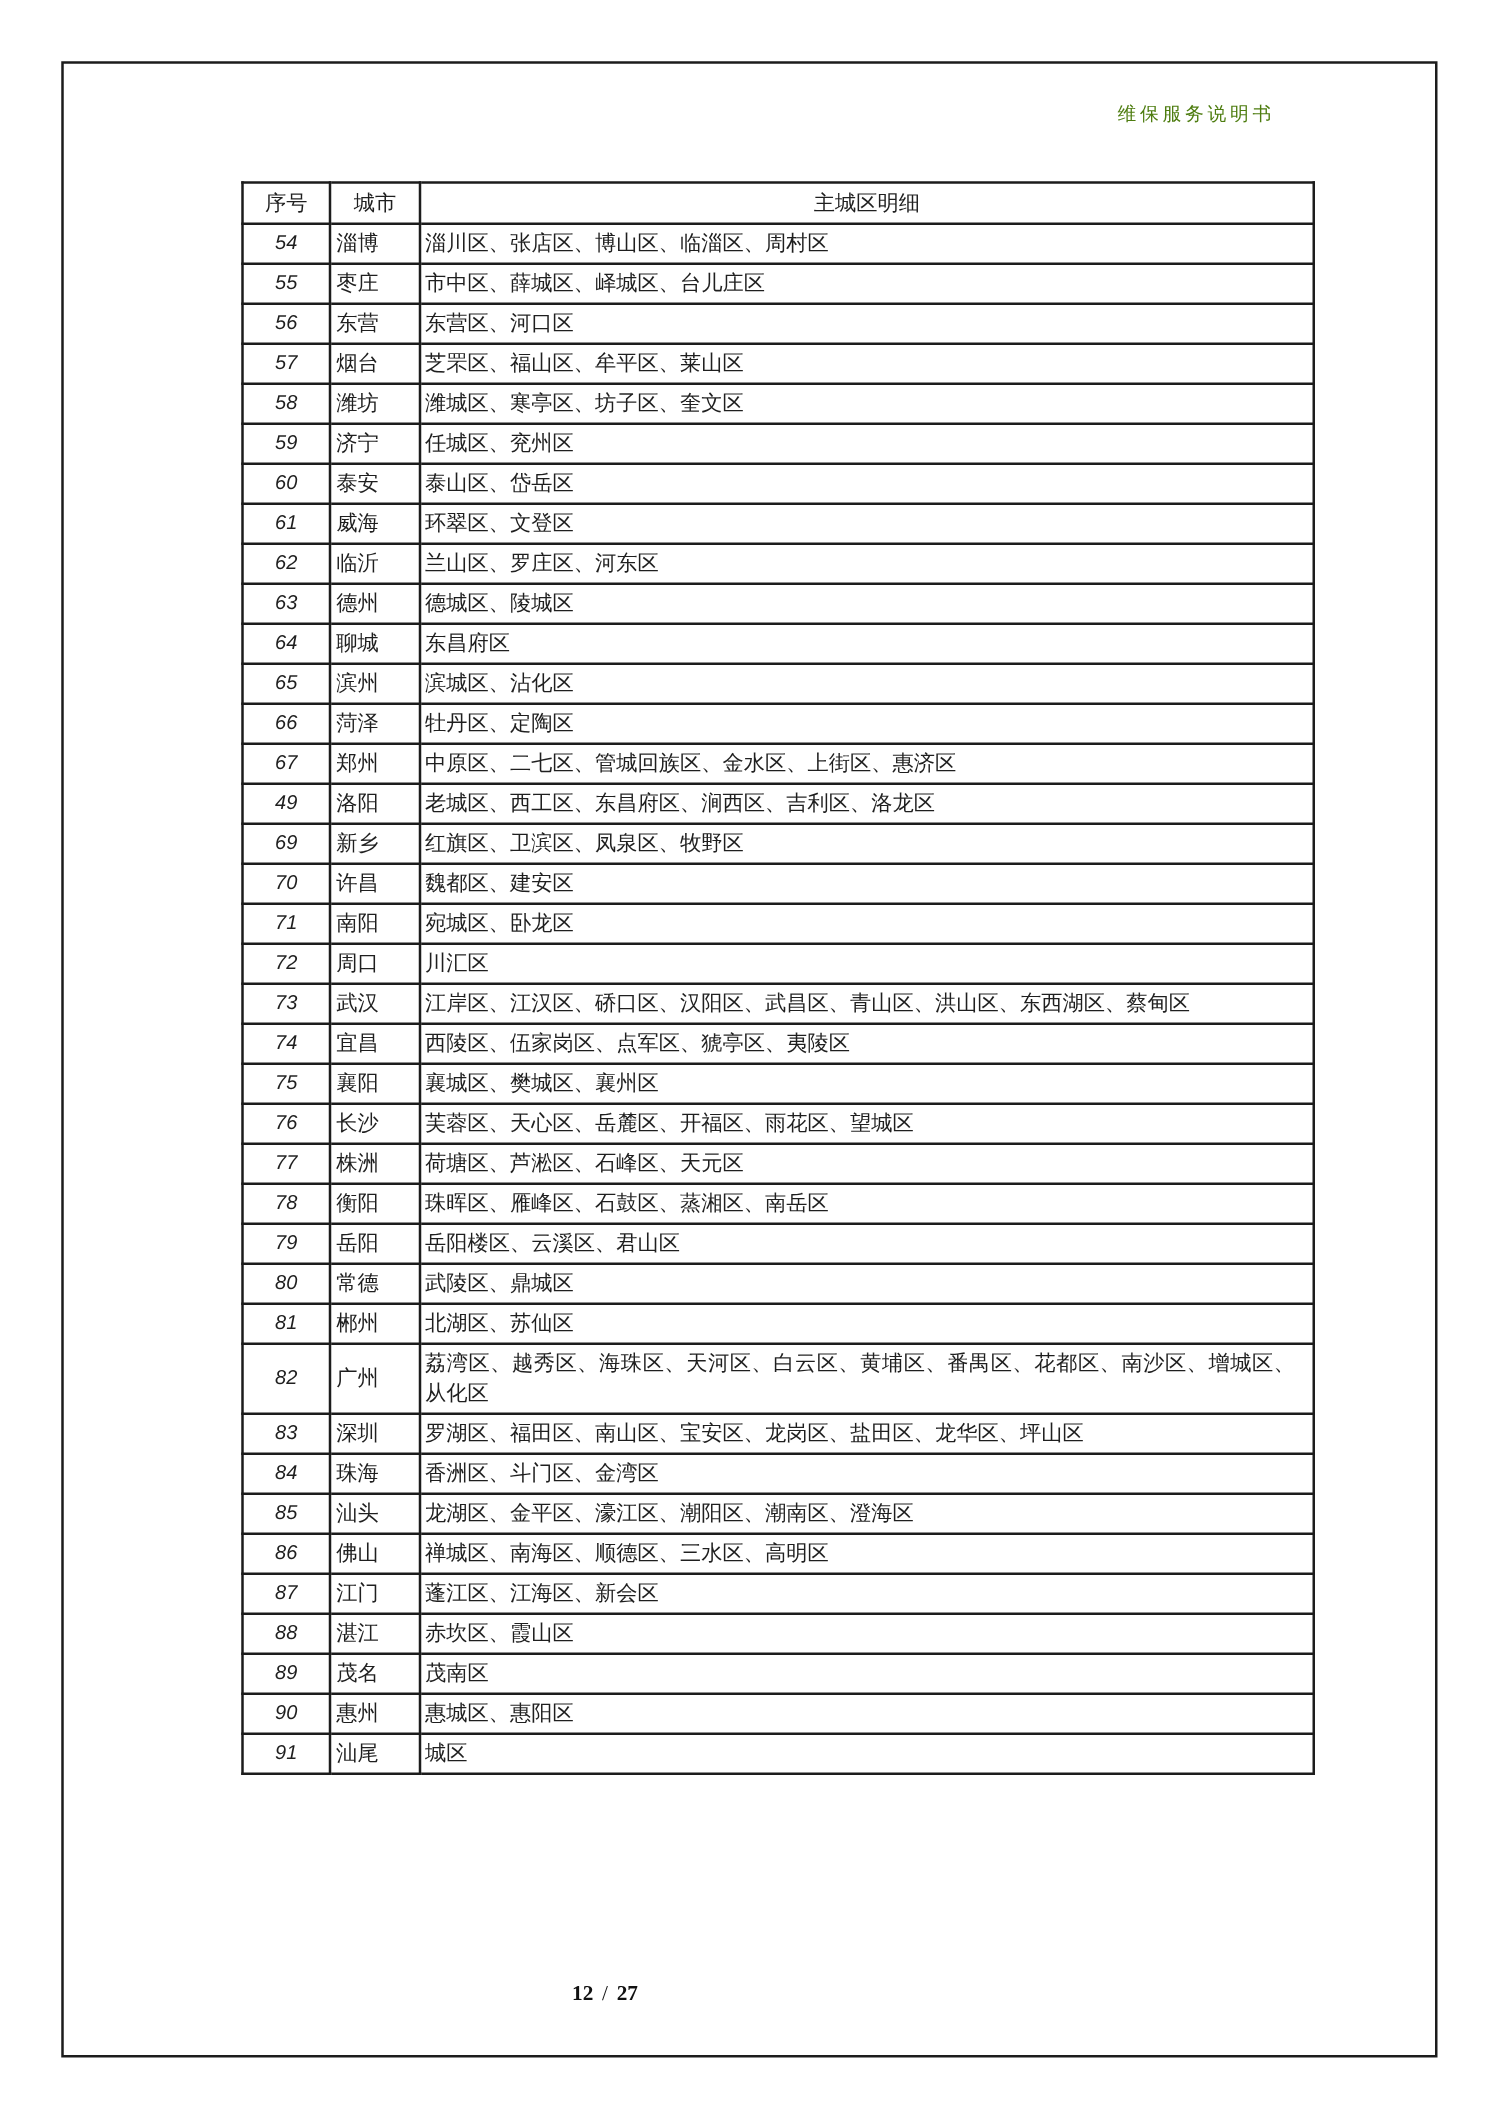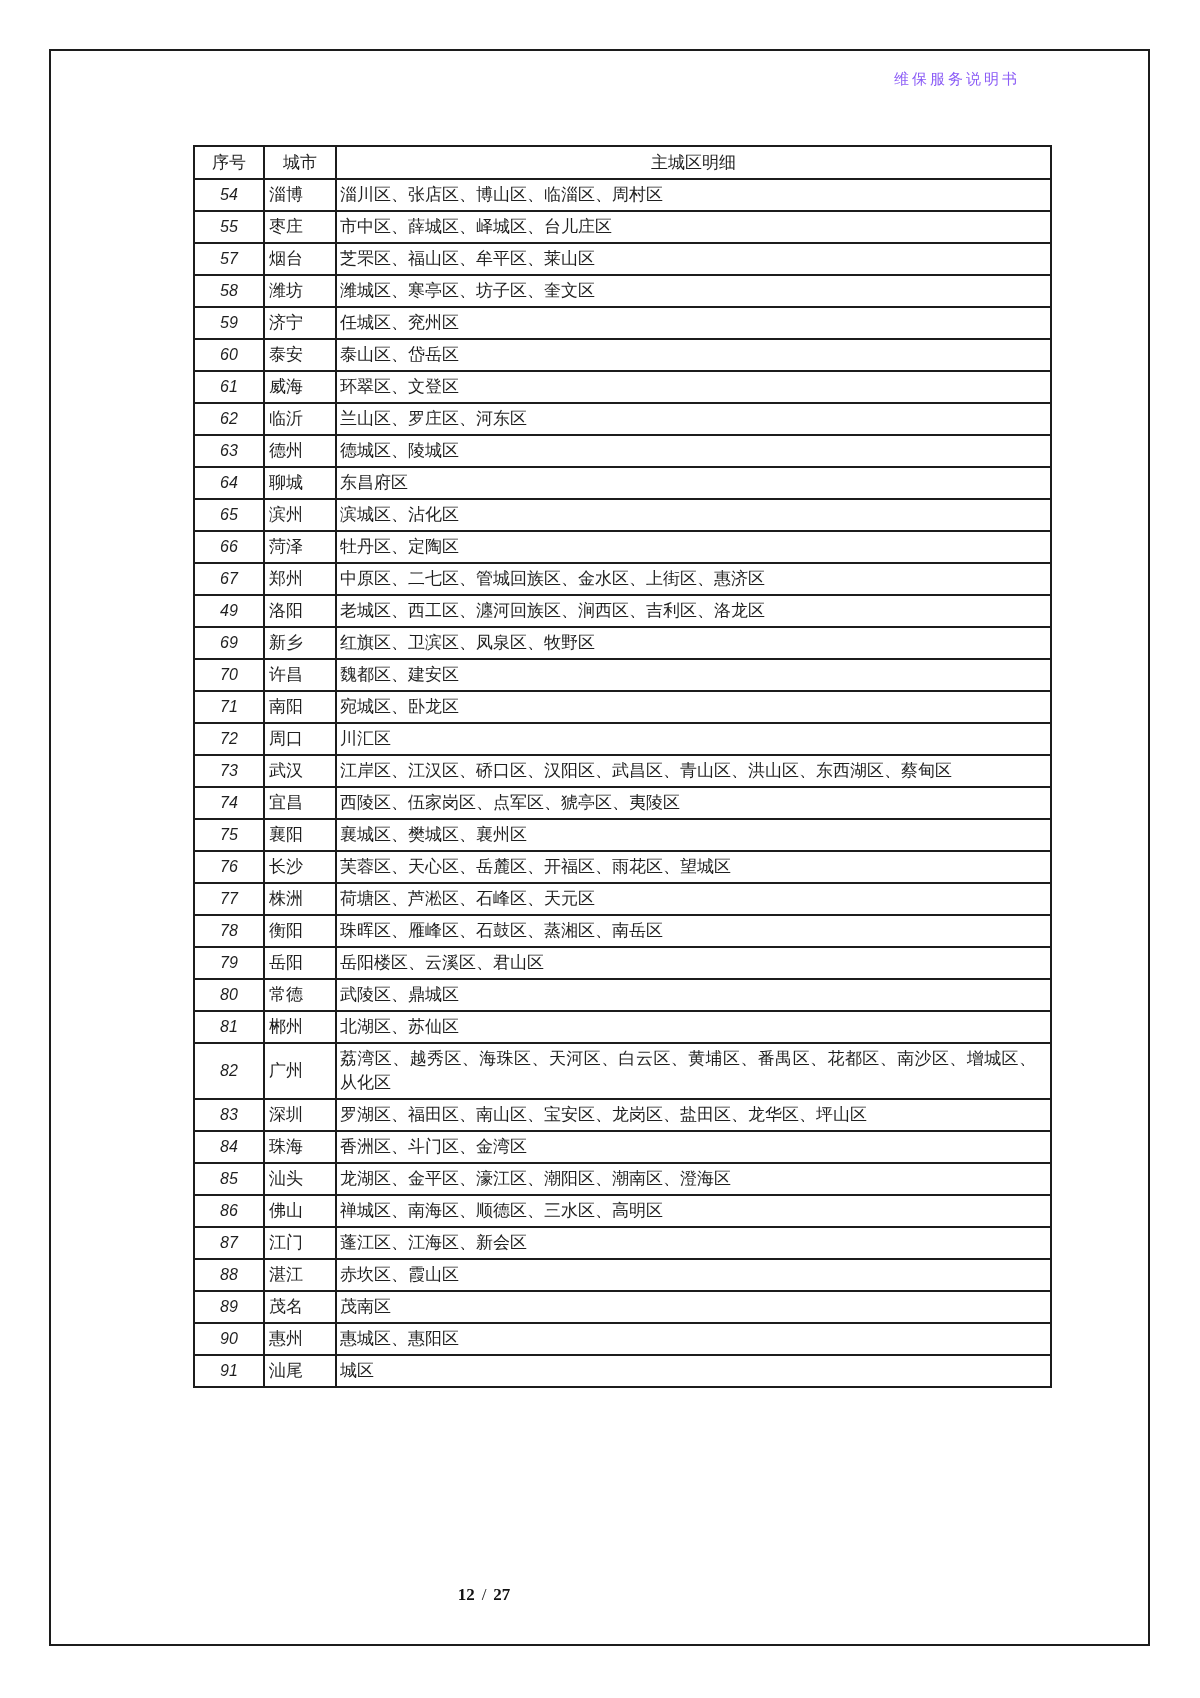--- a/index.html
+++ b/index.html
@@ -19,27 +19,27 @@
     position: absolute;
     left: 49px;
     top: 49px;
     width: 1101px;
     height: 1597px;
     border: 2px solid #1c1c1c;
     box-sizing: border-box;
   }
   .doc-header {
     position: absolute;
-    top: 70px;
+    top: 82px;
     left: 0;
     width: 1020px;
     text-align: right;
     font-size: 15px;
     letter-spacing: 3px;
-    color: #8b5cf6;
+    color: #4d7c0f;
     white-space: nowrap;
   }
   table.city-table {
     position: absolute;
     left: 193px;
     top: 145px;
     width: 857px;
     border-collapse: collapse;
     table-layout: fixed;
   }
@@ -119,20 +119,25 @@
       <td class="cell-no">54</td>
       <td class="cell-city">淄博</td>
       <td class="cell-districts">淄川区、张店区、博山区、临淄区、周村区</td>
     </tr>
       <tr style="">
       <td class="cell-no">55</td>
       <td class="cell-city">枣庄</td>
       <td class="cell-districts">市中区、薛城区、峄城区、台儿庄区</td>
     </tr>
       <tr style="">
+      <td class="cell-no">56</td>
+      <td class="cell-city">东营</td>
+      <td class="cell-districts">东营区、河口区</td>
+    </tr>
+      <tr style="">
       <td class="cell-no">57</td>
       <td class="cell-city">烟台</td>
       <td class="cell-districts">芝罘区、福山区、牟平区、莱山区</td>
     </tr>
       <tr style="">
       <td class="cell-no">58</td>
       <td class="cell-city">潍坊</td>
       <td class="cell-districts">潍城区、寒亭区、坊子区、奎文区</td>
     </tr>
       <tr style="">
@@ -176,21 +181,21 @@
       <td class="cell-districts">牡丹区、定陶区</td>
     </tr>
       <tr style="">
       <td class="cell-no">67</td>
       <td class="cell-city">郑州</td>
       <td class="cell-districts">中原区、二七区、管城回族区、金水区、上街区、惠济区</td>
     </tr>
       <tr style="">
       <td class="cell-no">49</td>
       <td class="cell-city">洛阳</td>
-      <td class="cell-districts">老城区、西工区、瀍河回族区、涧西区、吉利区、洛龙区</td>
+      <td class="cell-districts">老城区、西工区、东昌府区、涧西区、吉利区、洛龙区</td>
     </tr>
       <tr style="">
       <td class="cell-no">69</td>
       <td class="cell-city">新乡</td>
       <td class="cell-districts">红旗区、卫滨区、凤泉区、牧野区</td>
     </tr>
       <tr style="">
       <td class="cell-no">70</td>
       <td class="cell-city">许昌</td>
       <td class="cell-districts">魏都区、建安区</td>

